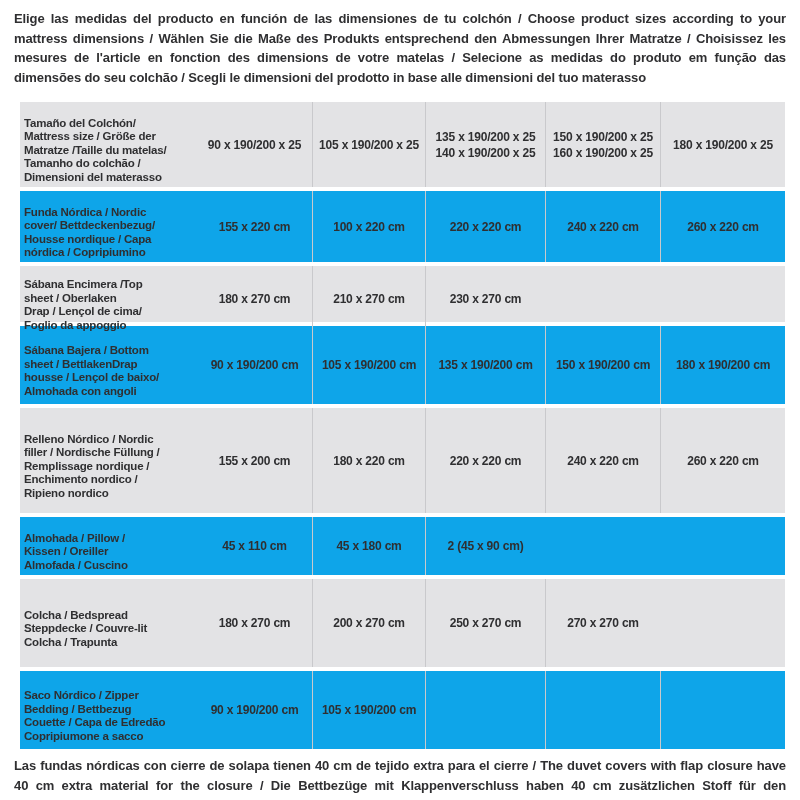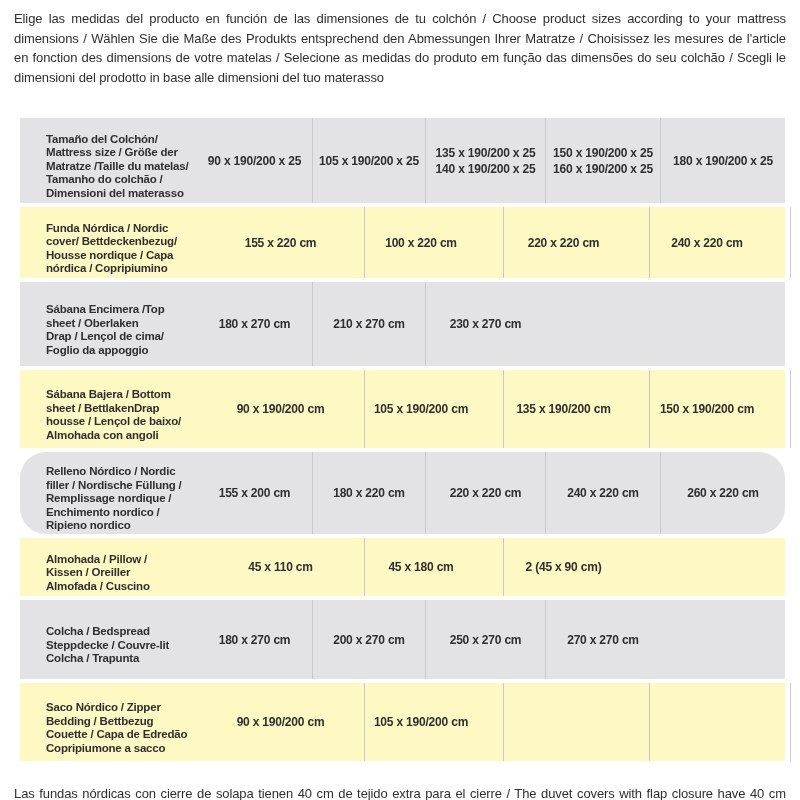--- a/index.html
+++ b/index.html
@@ -8,58 +8,58 @@
     background: #ffffff;
   }
   body {
     width: 800px;
     height: 800px;
     font-family: "Liberation Sans", sans-serif;
     color: #2f2f31;
     overflow: hidden;
   }
   .intro, .note {
-    font-weight: normal;
+    font-weight: bold;
     font-size: 13px;
     line-height: 19.5px;
     text-align: justify;
-    padding: 16px 14px;
+    padding: 0 14px;
     letter-spacing: -0.1px;
     white-space: normal;
   }
   .intro { padding-top: 9px; }
   .note  { margin-top: 7px; }
 
   .sizes-table { margin: 15px 15px 0 20px; }
 
   .row {
     display: grid;
     grid-template-columns: 177px 115px 113px 120px 115px 125px;
     margin-bottom: 4px;
   }
   .row.odd  { background: #e3e3e5; }
-  .row.even { background: #fef9c3; gap: 26px; }
+  .row.even { background: #0ea5e9; }
 
   .h1 { height: 85px; }
   .h2 { height: 71px; }
-  .h3 { height: 84px; }
+  .h3 { height: 56px; }
   .h4 { height: 78px; }
-  .h5 { height: 82px; border-radius: 26px; }
+  .h5 { height: 105px; }
   .h6 { height: 58px; }
-  .h7 { height: 79px; }
+  .h7 { height: 88px; }
   .h8 { height: 78px; }
 
   .cell {
     display: flex;
     align-items: center;
     font-weight: bold;
     white-space: pre-line;
   }
   .label-cell {
-    padding-left: 26px;
+    padding-left: 4px;
     font-size: 11.5px;
     line-height: 13.5px;
     letter-spacing: -0.2px;
     margin-top: 12px;
   }
   .val-cell {
     justify-content: center;
     text-align: center;
     font-size: 12px;
     line-height: 16px;

